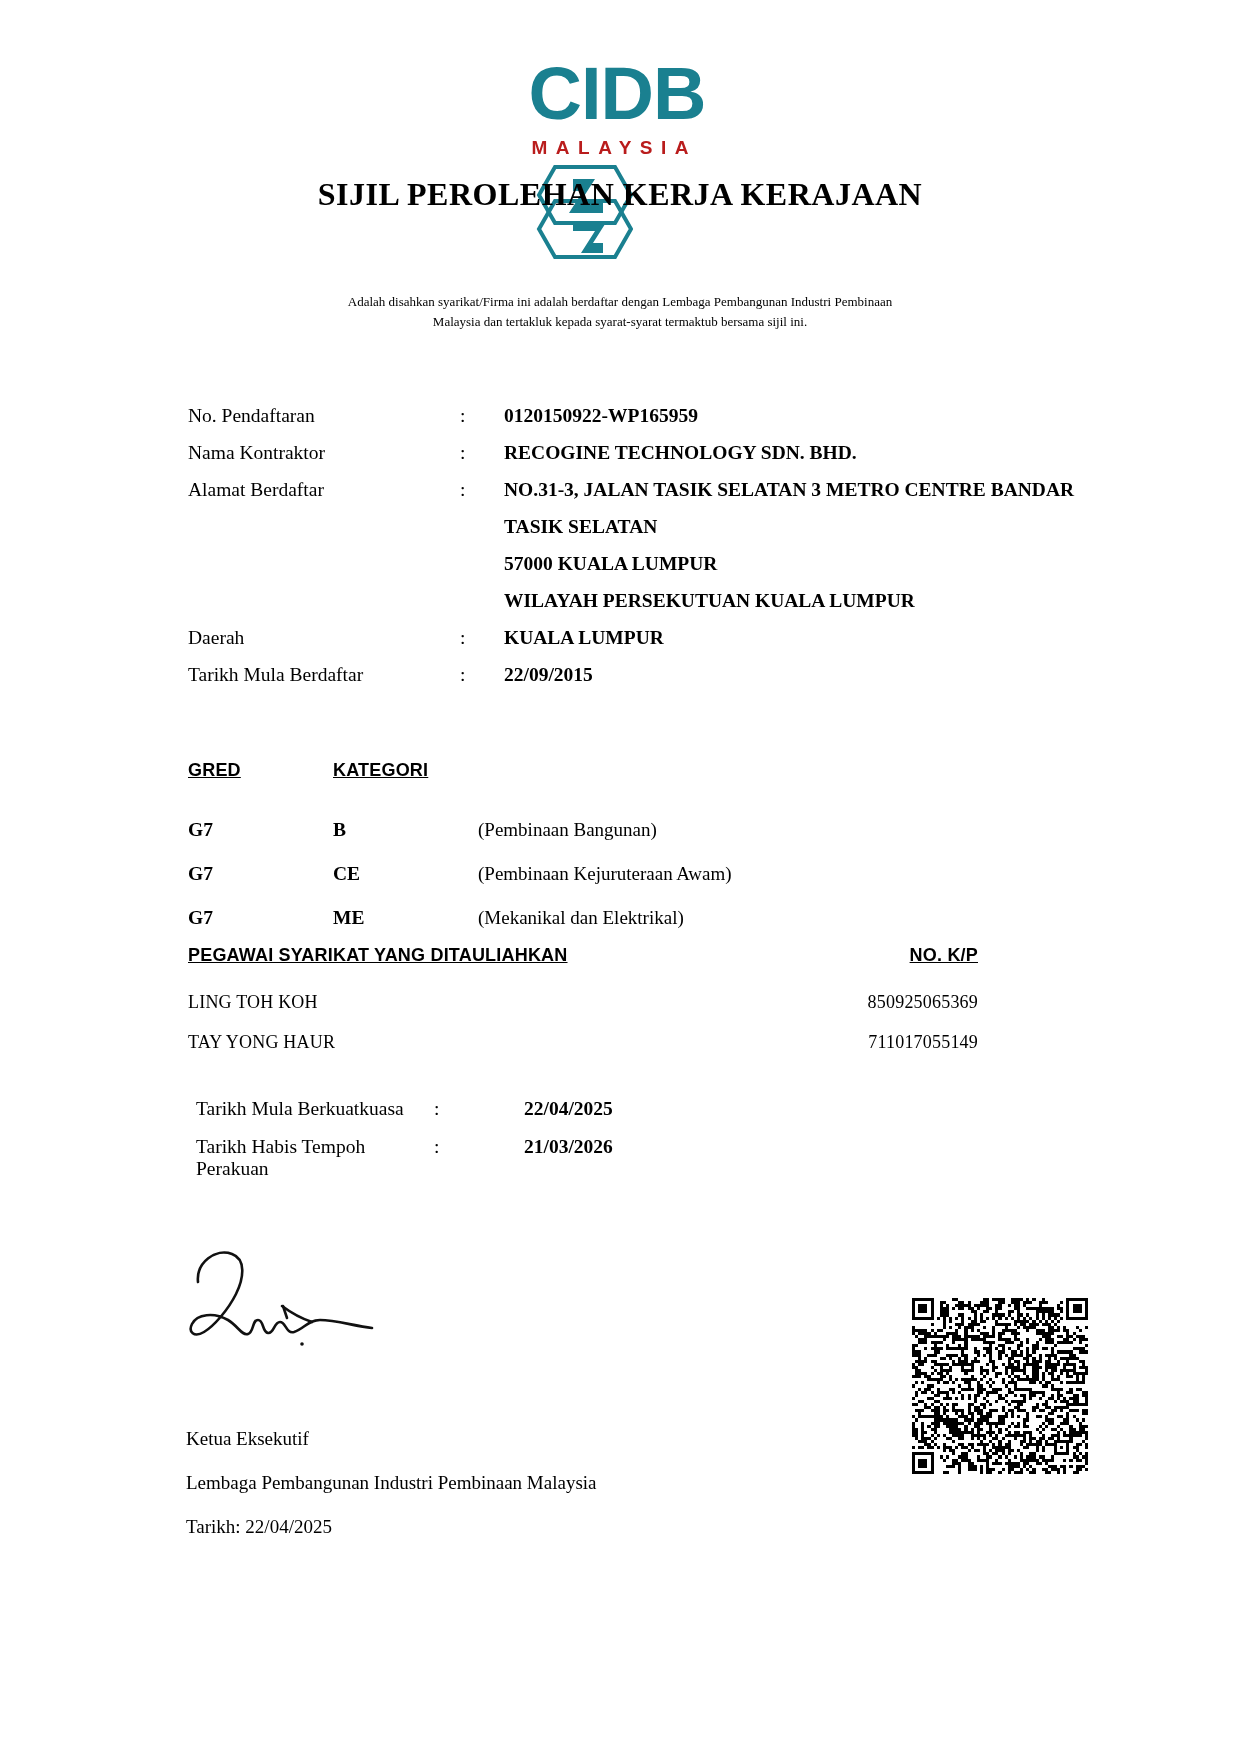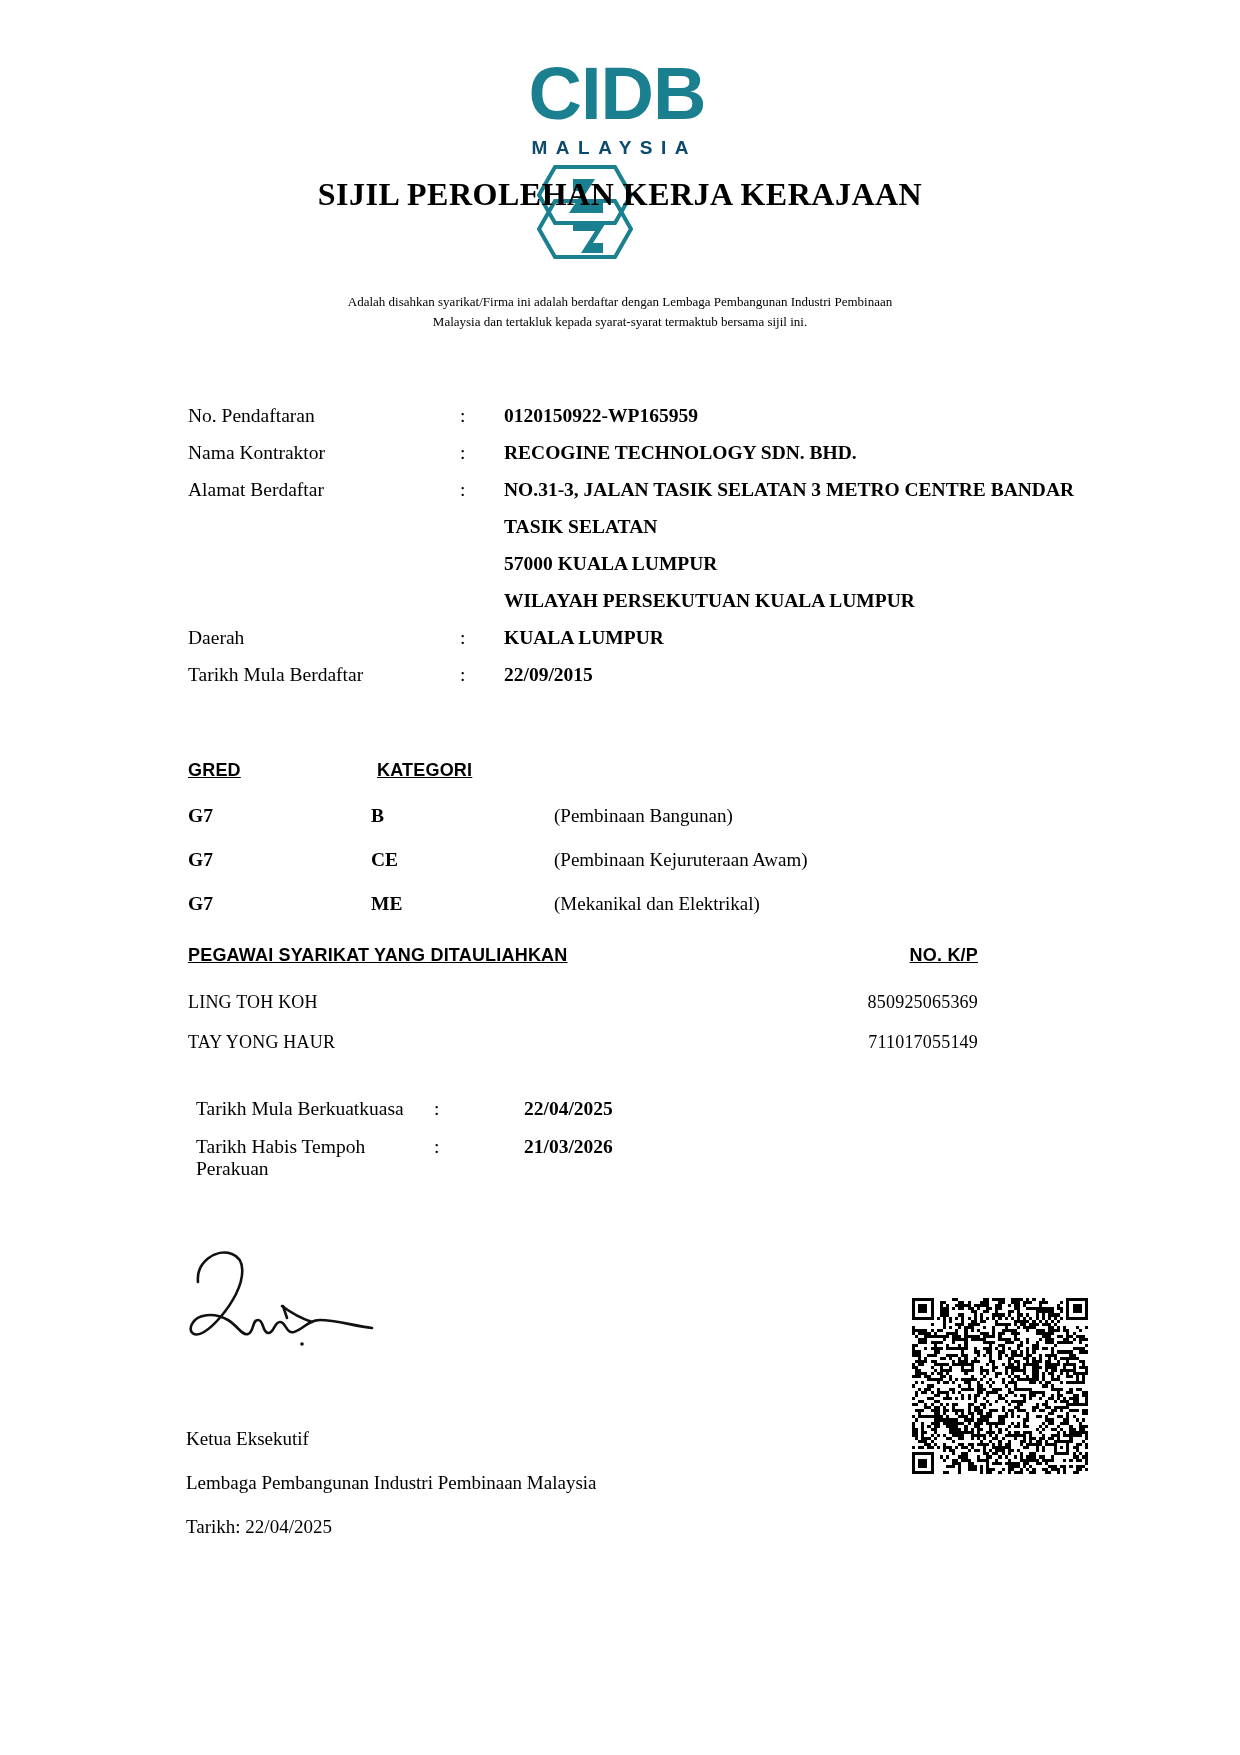--- a/index.html
+++ b/index.html
@@ -113,38 +113,36 @@
 
   
   .gred-section {
     position: absolute;
     top: 760px;
     left: 188px;
     width: 920px;
   }
   .gk-head {
     display: flex;
-    margin-bottom: 24px;
-    gap: 44px;
+    margin-bottom: 38px;
   }
   .gk-head span {
     font-family: "Liberation Sans", "DejaVu Sans", sans-serif;
     font-weight: bold;
     font-size: 18px;
     text-decoration: underline;
     letter-spacing: 0.2px;
   }
   .gk-col1 { width: 145px; flex: 0 0 145px; }
   .gk-col2 { width: 145px; flex: 0 0 145px; }
   .gk-col3 { flex: 1 1 auto; }
   .gk-row {
     display: flex;
     align-items: baseline;
     margin-bottom: 22px;
-    gap: 38px;
   }
   .gk-row .gk-col1,
   .gk-row .gk-col2 {
     font-size: 19.5px;
     font-weight: bold;
   }
   .gk-row .gk-col3 {
     font-size: 19px;
   }
 
@@ -234,21 +232,21 @@
 </style>
 </head>
 <body>
 
 <div class="page">
 
   <div class="logo-wrap">
     <div class="logo">
       <div class="logo-text-block">
         <div class="logo-cidb" style="color:#1a8090">CIDB</div>
-        <div class="logo-malaysia" style="color:#0c4a6e">MALAYSIA</div>
+        <div class="logo-malaysia" style="color:#b91c1c">MALAYSIA</div>
       </div>
       <div class="logo-mark">
         <svg width="104" height="104" viewBox="0 0 104 104">
           <polygon points="26,6 86,6 102,34 86,62 26,62 10,34" fill="none" stroke="#1a8090" stroke-width="4"></polygon>
           <polygon points="26,40 86,40 102,68 86,96 26,96 10,68" fill="none" stroke="#1a8090" stroke-width="4"></polygon>
           <polygon points="44,18 66,18 52,40 74,40 74,52 40,52 54,30 44,30" fill="#1a8090"></polygon>
           <polygon points="44,60 78,60 64,82 74,82 74,92 52,92 66,70 44,70" fill="#1a8090"></polygon>
         </svg>
       </div>
     </div>

